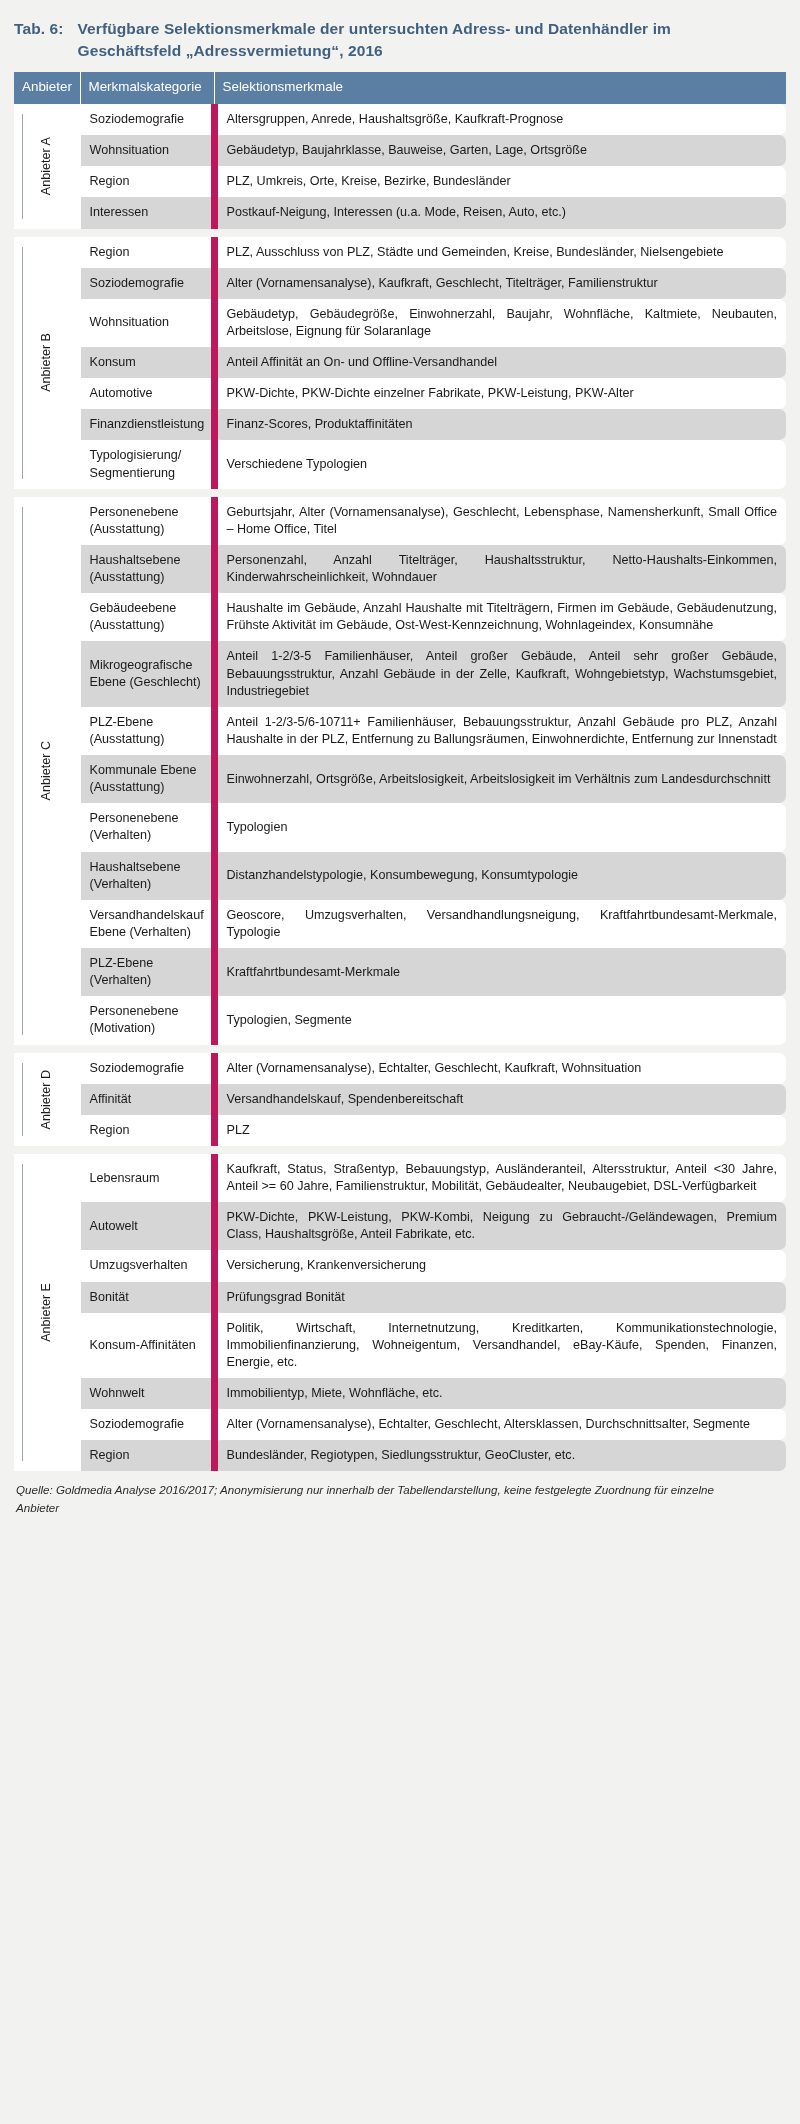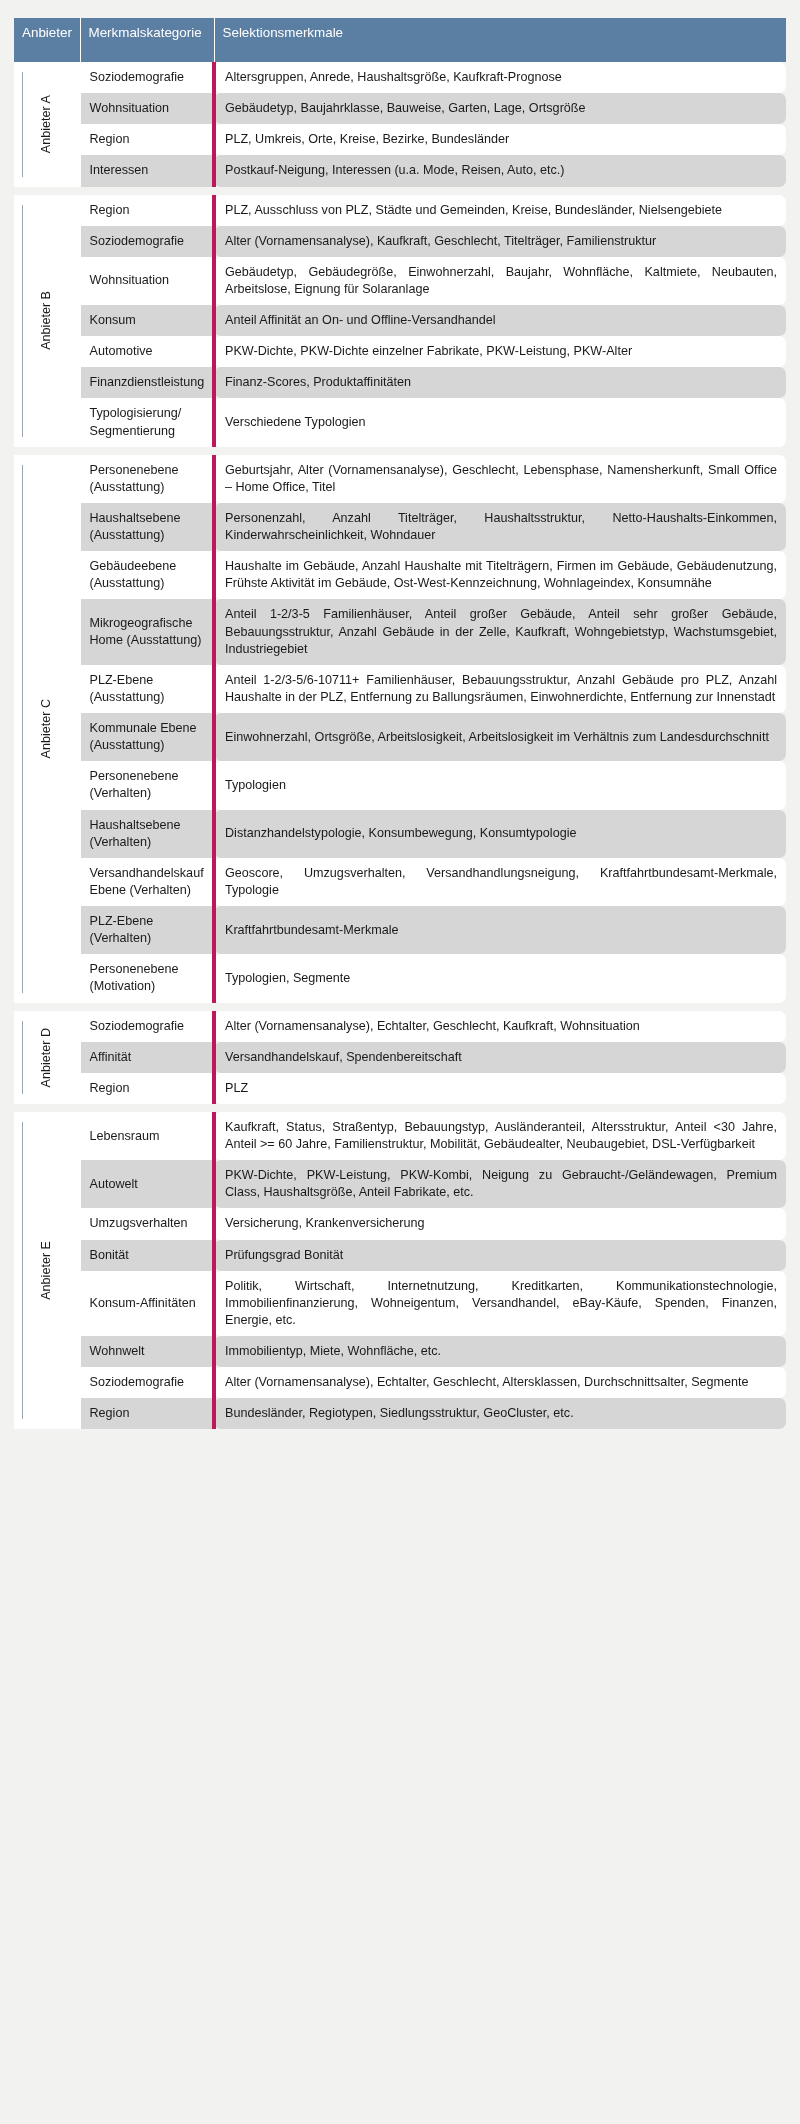--- a/index.html
+++ b/index.html
@@ -57,34 +57,34 @@
   table.tab col.c-cat   { width: 134px; }
   table.tab col.c-feat  { width: 572px; }
 
   thead th {
     background: #5b7ea3;
     color: #ffffff;
     font-weight: normal;
     font-size: 13.4px;
     text-align: left;
     vertical-align: top;
-    padding: 7px 8px 21px 8px;
+    padding: 7px 8px 9px 8px;
     border-right: 1px solid #ffffff;
     line-height: 1.2;
   }
   thead th:last-child { border-right: none; margin-top: 16px; }
 
   tbody td {
     vertical-align: middle;
     padding: 7px 9px;
     line-height: 1.36;
     border: none;
   }
   td.cat {
-    border-right: 4px solid #be185d;
+    border-right: 7px solid #be185d;
     background: inherit;
   }
   tr.alt td { background: #d6d6d6; }
   tr.norm td { background: #ffffff; }
 
   
   td.prov {
     background: #c9d3dd;
     text-align: center;
     vertical-align: middle;
@@ -130,20 +130,24 @@
     line-height: 1.5;
     padding: 10px 4px 0 2px;
     max-width: 740px;
   }
 </style>
 </head>
 <body>
 
 <div class="page">
 
+  <div class="title-block">
+    <div class="title-tag">Tab. 6:</div>
+    <div class="title-text">Verfügbare Selektionsmerkmale der untersuchten Adress- und Datenhändler im Geschäftsfeld „Adressvermietung“, 2016</div>
+  </div>
 
   <table class="tab">
     <colgroup>
       <col class="c-prov">
         <col class="c-cat">
         <col class="c-feat">
     </colgroup>
     <thead>
       <tr>
         <th>Anbieter</th>
@@ -217,21 +221,21 @@
         </tr>
         <tr class="alt">
           <td class="cat">Haushaltsebene (Ausstattung)</td>
           <td class="feat justif">Personenzahl, Anzahl Titelträger, Haushaltsstruktur, Netto-Haushalts-Einkommen, Kinderwahrscheinlichkeit, Wohndauer</td>
         </tr>
         <tr class="norm">
           <td class="cat">Gebäudeebene (Ausstattung)</td>
           <td class="feat justif">Haushalte im Gebäude, Anzahl Haushalte mit Titelträgern, Firmen im Gebäude, Gebäudenutzung, Frühste Aktivität im Gebäude, Ost-West-Kennzeichnung, Wohnlageindex, Konsumnähe</td>
         </tr>
         <tr class="alt">
-          <td class="cat">Mikrogeografische Home (Ausstattung)</td>
+          <td class="cat">Mikrogeografische Ebene (Geschlecht)</td>
           <td class="feat justif">Anteil 1-2/3-5 Familienhäuser, Anteil großer Gebäude, Anteil sehr großer Gebäude, Bebauungsstruktur, Anzahl Gebäude in der Zelle, Kaufkraft, Wohngebietstyp, Wachstumsgebiet, Industriegebiet</td>
         </tr>
         <tr class="norm">
           <td class="cat">PLZ-Ebene (Ausstattung)</td>
           <td class="feat justif">Anteil 1-2/3-5/6-10711+ Familienhäuser, Bebauungsstruktur, Anzahl Gebäude pro PLZ, Anzahl Haushalte in der PLZ, Entfernung zu Ballungsräumen, Einwohnerdichte, Entfernung zur Innenstadt</td>
         </tr>
         <tr class="alt">
           <td class="cat">Kommunale Ebene (Ausstattung)</td>
           <td class="feat justif">Einwohnerzahl, Ortsgröße, Arbeitslosigkeit, Arbeitslosigkeit im Verhältnis zum Landesdurchschnitt</td>
         </tr>
@@ -307,14 +311,15 @@
           <td class="cat">Soziodemografie</td>
           <td class="feat justif">Alter (Vornamensanalyse), Echtalter, Geschlecht, Altersklassen, Durchschnittsalter, Segmente</td>
         </tr>
         <tr class="alt">
           <td class="cat">Region</td>
           <td class="feat justif">Bundesländer, Regiotypen, Siedlungsstruktur, GeoCluster, etc.</td>
         </tr>
       </tbody>
   </table>
 
+  <div class="source">Quelle: Goldmedia Analyse 2016/2017; Anonymisierung nur innerhalb der Tabellendarstellung, keine festgelegte Zuordnung für einzelne Anbieter</div>
 
 </div>
 
 </body></html>

